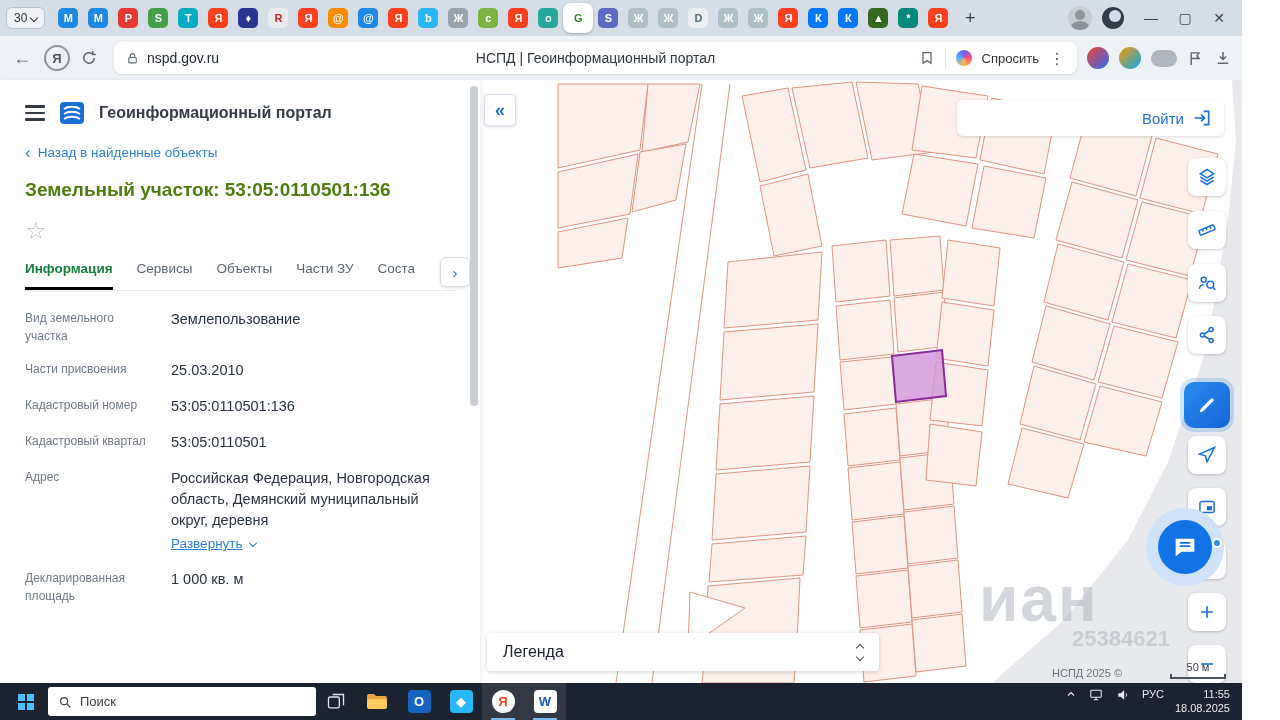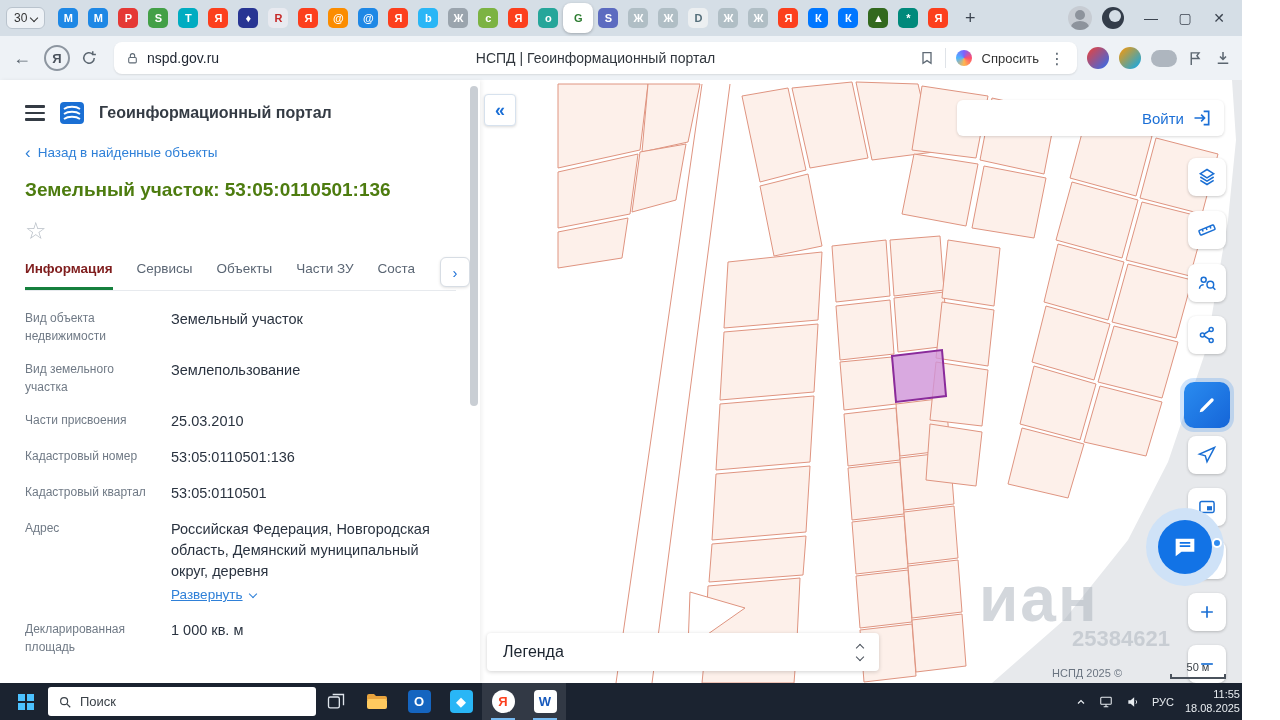--- a/index.html
+++ b/index.html
@@ -56,21 +56,21 @@
   .phead { display:flex; align-items:center; gap:14px; }
   .burger { width:20px; display:flex; flex-direction:column; gap:4px; }
   .burger i { height:2.5px; background:#343b44; border-radius:1px; }
   .portal-title { font-size:16px; font-weight:700; color:#343b44;text-align:center; }
   .backlink { margin-top:18px; color:#2f80d8; font-size:13.5px; display:flex; align-items:center; gap:7px; }
   .backlink .lt { font-size:17px; line-height:1; }
   .obj-title { margin-top:18px; font-size:19px; font-weight:700; color:#4d7c0f; }
   .star { margin-top:16px; font-size:24px; color:#b8bfc7; }
   .ptabs { margin-top:16px; display:flex; gap:24px; border-bottom:1px solid #e7eaee; padding-bottom:0; position:relative; }
   .ptab { font-size:13.5px; color:#5b6674; padding-bottom:11px; white-space:nowrap; }
-  .ptab.act { color:#7f1d1d; font-weight:600; border-bottom:3px solid #15803d; }
+  .ptab.act { color:#15803d; font-weight:600; border-bottom:3px solid #000000; }
   .tabs-arrow { position:absolute; right:-14px; top:-4px; width:30px; height:30px; background:#fff;
     border:1px solid #d7dde4; border-radius:6px; box-shadow:0 1px 3px rgba(0,0,0,.12);
     color:#1b6fd6; font-size:15px; display:flex; align-items:center; justify-content:center; }
   #fields { margin-top:18px; }
   .frow { display:flex; margin-bottom:15px; }
   .flabel { width:128px; min-width:128px; margin-right:18px; font-size:12px; color:#707a86; line-height:1.5; }
   .fval { font-size:14.5px; color:#2a3340; line-height:1.45; }
   .expand { color:#2f80d8; font-size:13.5px; text-decoration:underline; display:inline-block; margin-top:3px; }
   .expand .chv { margin-left:7px; vertical-align:2px; }
   .pscroll { position:absolute; right:2px; top:6px; width:8px; height:320px; background:#c9ced4; border-radius:4px; }
@@ -116,21 +116,21 @@
   .winlogo i { background:#4cc2ff; }
   .tsearch { width:268px; height:29px; background:#fff; border-radius:3px; display:flex; align-items:center;
     gap:8px; padding:0 10px; margin-left:2px; }
   .tsearch span { font-size:13px; color:#3a4148; }
   .taskview { width:40px; height:37px; display:flex; align-items:center; justify-content:center; }
   .tapp { width:42px; height:37px; display:flex; align-items:center; justify-content:center; position:relative; }
   .tapp.active { background:rgba(255,255,255,.10); }
   .tapp.active::after { content:""; position:absolute; bottom:0; left:9px; width:24px; height:2px; background:#76b9f0; }
   .appic { width:23px; height:23px; border-radius:4px; display:flex; align-items:center; justify-content:center;
     font-weight:700; font-size:13px; color:#fff; }
-  .tray { margin-left:auto; display:flex; align-items:center; gap:11px; padding-right:13px; color:#e8ecf0; }
+  .tray { margin-left:auto; display:flex; gap:11px; padding-right:23px; color:#e8ecf0; }
   .lang { font-size:11px; }
   .clock { text-align:right; font-size:11px; line-height:1.25; }
 </style>
 </head>
 <body>
 
 <div id="screen" style="--parcel-fill: #fdf0ea; --parcel-stroke: #df9480; --sel: #8a2b9b;">
 
   <div class="tabstrip">
     <div class="tab-counter">
@@ -301,24 +301,20 @@
       <div class="star">☆</div>
       <div class="ptabs" id="portal-tabs">
         <div class="ptab act">Информация</div>
           <div class="ptab">Сервисы</div>
           <div class="ptab">Объекты</div>
           <div class="ptab">Части ЗУ</div>
           <div class="ptab">Соста</div>
           <div class="tabs-arrow">›</div>
       </div>
       <div id="fields">
-          <div class="frow">
-            <div class="flabel">Вид объекта недвижимости</div>
-            <div class="fval">Земельный участок</div>
-          </div>
           <div class="frow">
             <div class="flabel">Вид земельного участка</div>
             <div class="fval">Землепользование</div>
           </div>
           <div class="frow">
             <div class="flabel">Части присвоения</div>
             <div class="fval">25.03.2010</div>
           </div>
           <div class="frow">
             <div class="flabel">Кадастровый номер</div>

